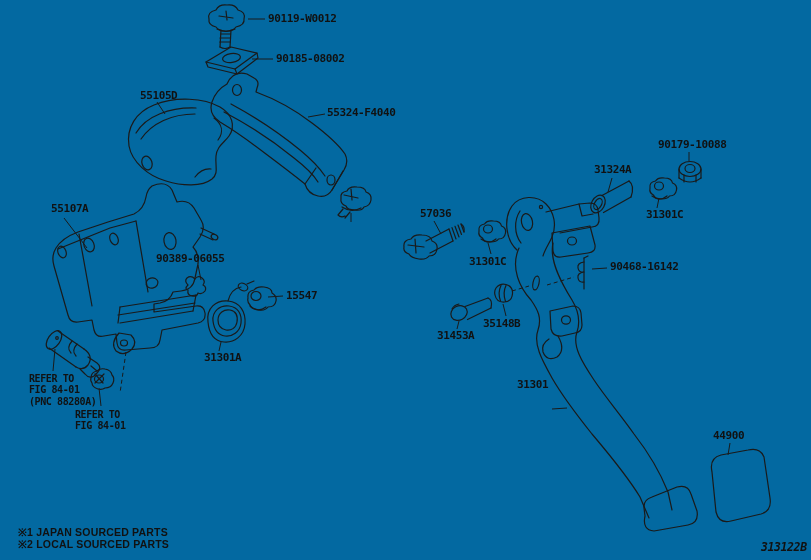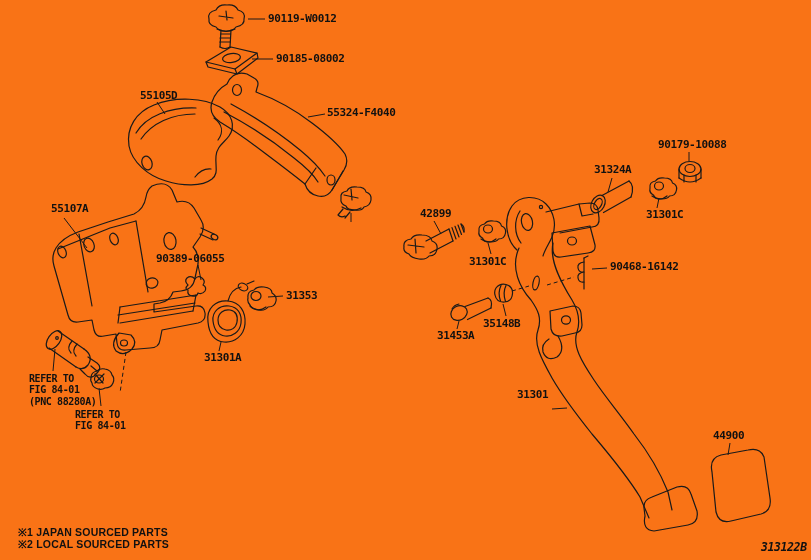--- a/index.html
+++ b/index.html
@@ -1,19 +1,19 @@
 <!DOCTYPE html>
 <html><head>
 <meta charset="utf-8">
 <style>
   html,body{margin:0;padding:0;background:#fff;}
   #stage{
     position:relative;
     width:811px;height:560px;
-    background:#f97316;
+    background:#0369a1;
     overflow:hidden;
     font-family:"DejaVu Sans Mono", monospace;
   }
   #art{position:absolute;left:0;top:0;}
   .pn{
     position:absolute;
     font-family:"DejaVu Sans Mono", monospace;
     font-weight:bold;
     font-size:11px;
     line-height:12.5px;
@@ -235,35 +235,35 @@
       <path d="M547,285 L574,277"></path>
     </g>
   </svg>
 
   <div class="pn" style="left:268px;top:13px">90119-W0012</div>
   <div class="pn" style="left:276px;top:53px">90185-08002</div>
   <div class="pn" style="left:140px;top:90px">55105D</div>
   <div class="pn" style="left:327px;top:107px">55324-F4040</div>
   <div class="pn" style="left:51px;top:203px">55107A</div>
   <div class="pn" style="left:156px;top:253px">90389-06055</div>
-  <div class="pn" style="left:286px;top:290px">31353</div>
+  <div class="pn" style="left:286px;top:290px">15547</div>
   <div class="pn" style="left:204px;top:352px">31301A</div>
   <div class="pn sm" style="left:29px;top:373px">REFER TO
 FIG 84-01
 (PNC 88280A)</div>
   <div class="pn sm" style="left:75px;top:409px">REFER TO
 FIG 84-01</div>
-  <div class="pn" style="left:420px;top:208px">42899</div>
+  <div class="pn" style="left:420px;top:208px">57036</div>
   <div class="pn" style="left:469px;top:256px">31301C</div>
   <div class="pn" style="left:594px;top:164px">31324A</div>
   <div class="pn" style="left:658px;top:139px">90179-10088</div>
   <div class="pn" style="left:646px;top:209px">31301C</div>
   <div class="pn" style="left:610px;top:261px">90468-16142</div>
   <div class="pn" style="left:437px;top:330px">31453A</div>
   <div class="pn" style="left:483px;top:318px">35148B</div>
-  <div class="pn" style="left:517px;top:389px">31301</div>
+  <div class="pn" style="left:517px;top:379px">31301</div>
   <div class="pn" style="left:713px;top:430px">44900</div>
 
   <div class="pn legend" style="left:18px;top:526px">※1 JAPAN SOURCED PARTS</div>
   <div class="pn legend" style="left:18px;top:538px">※2 LOCAL SOURCED PARTS</div>
   <div class="pn figcode" style="left:761px;top:541px">313122B</div>
 
 </div>
 
 </body></html>

